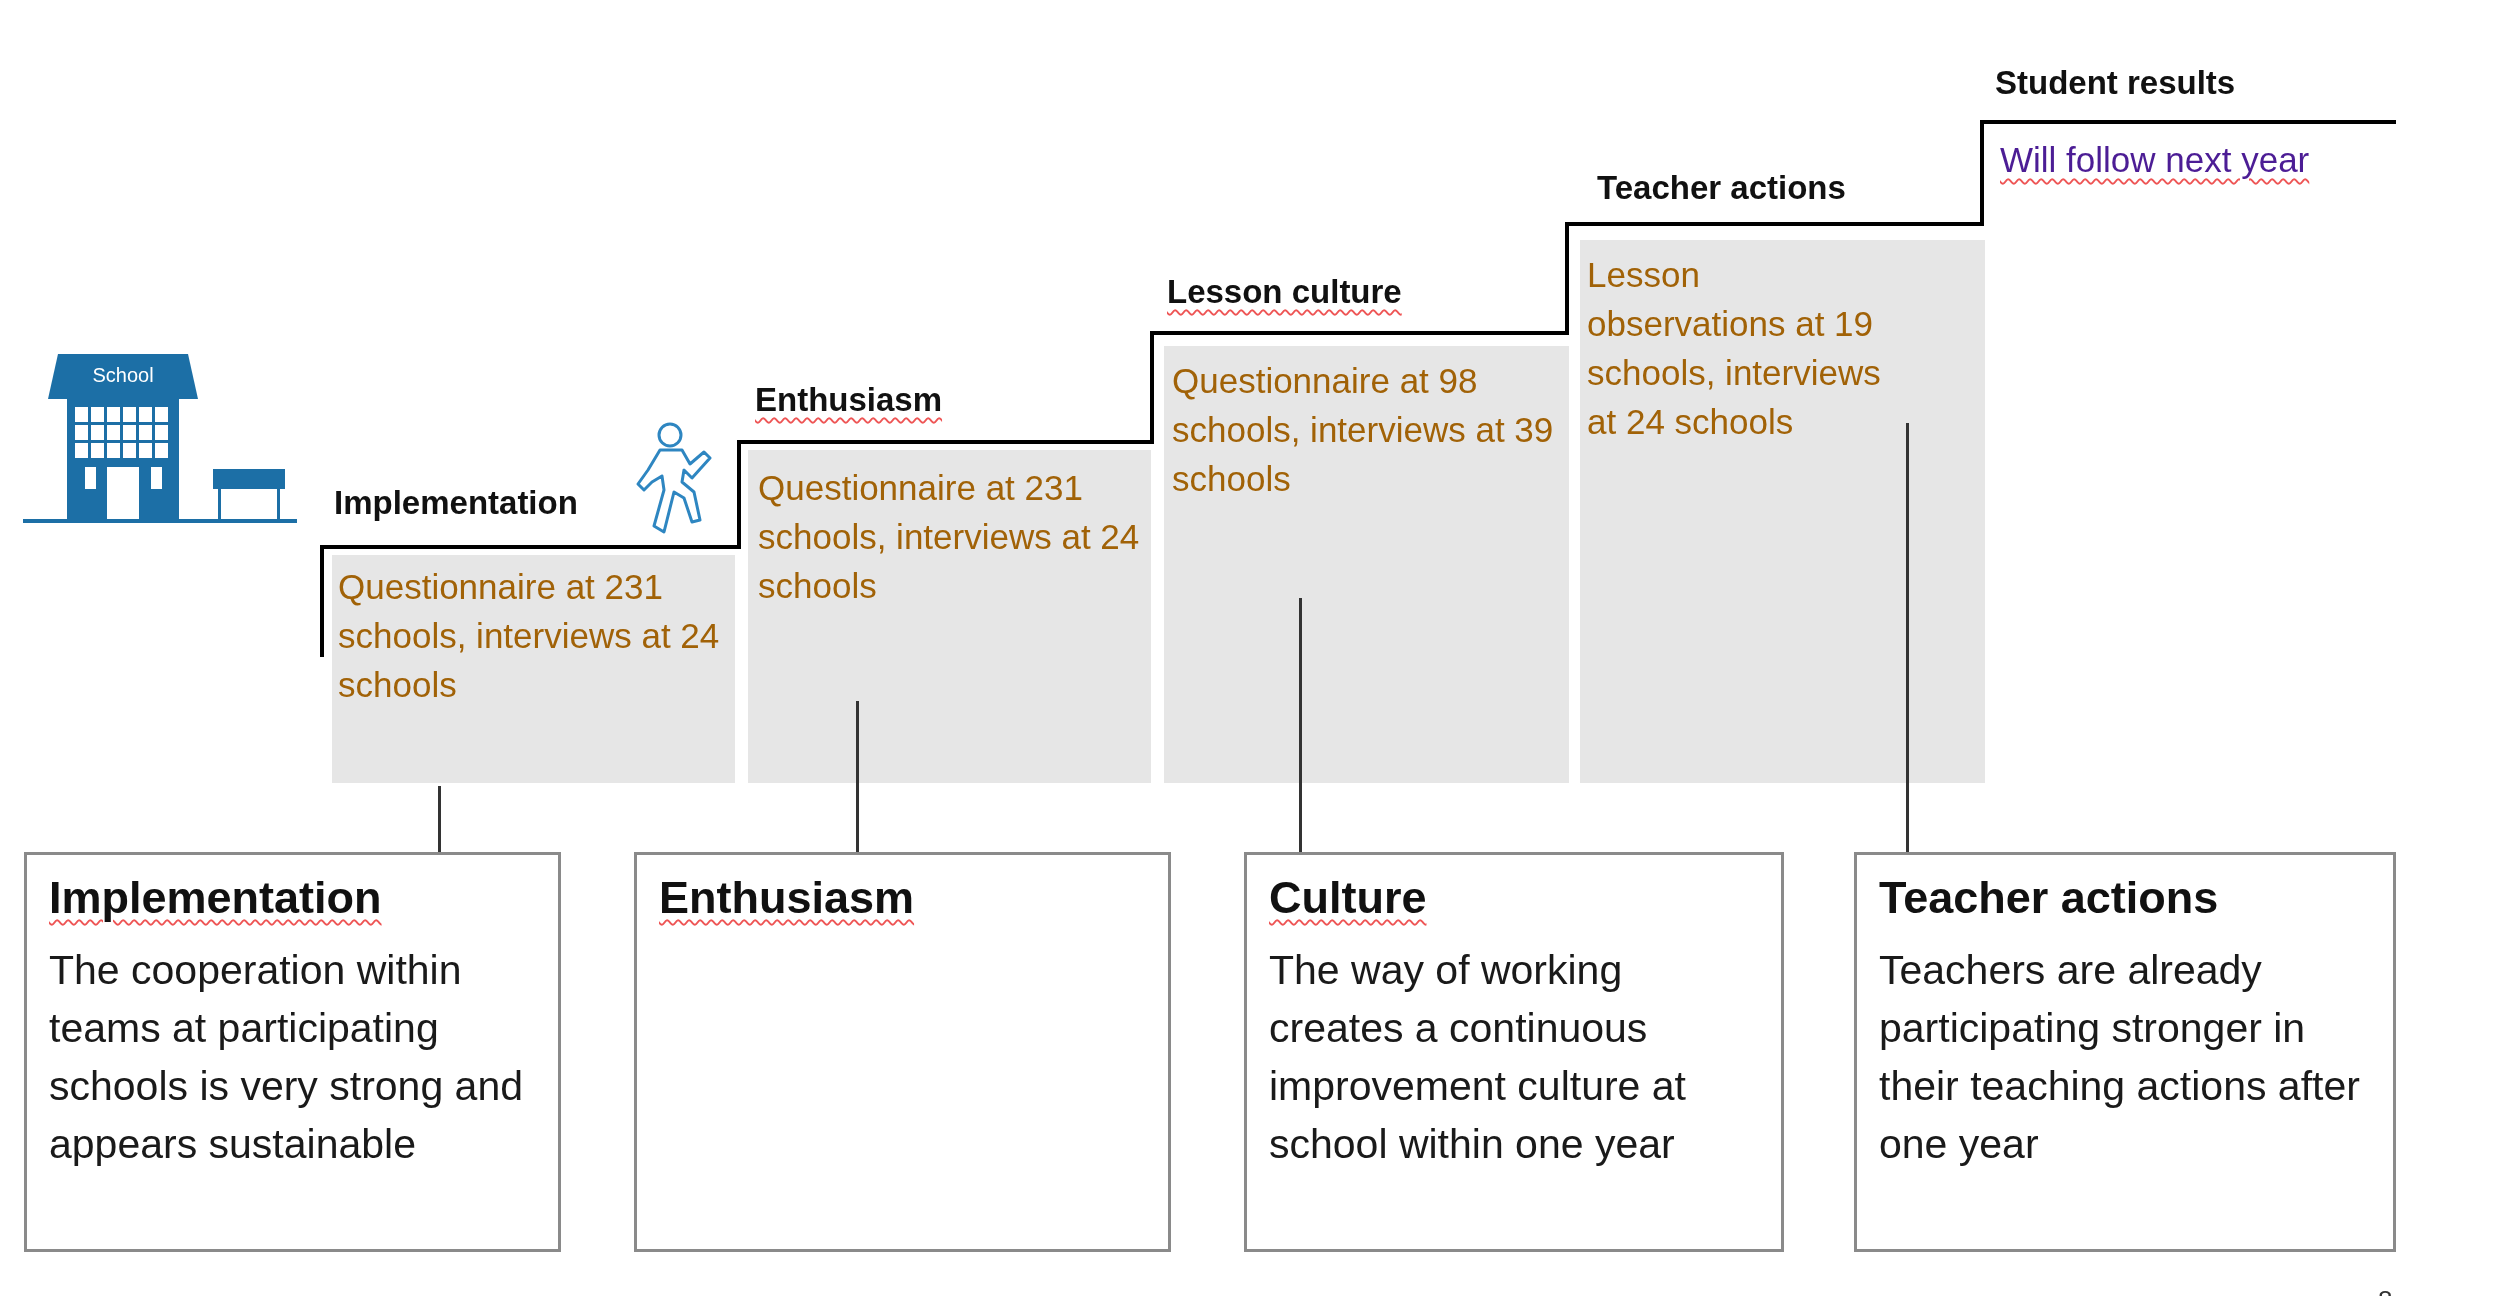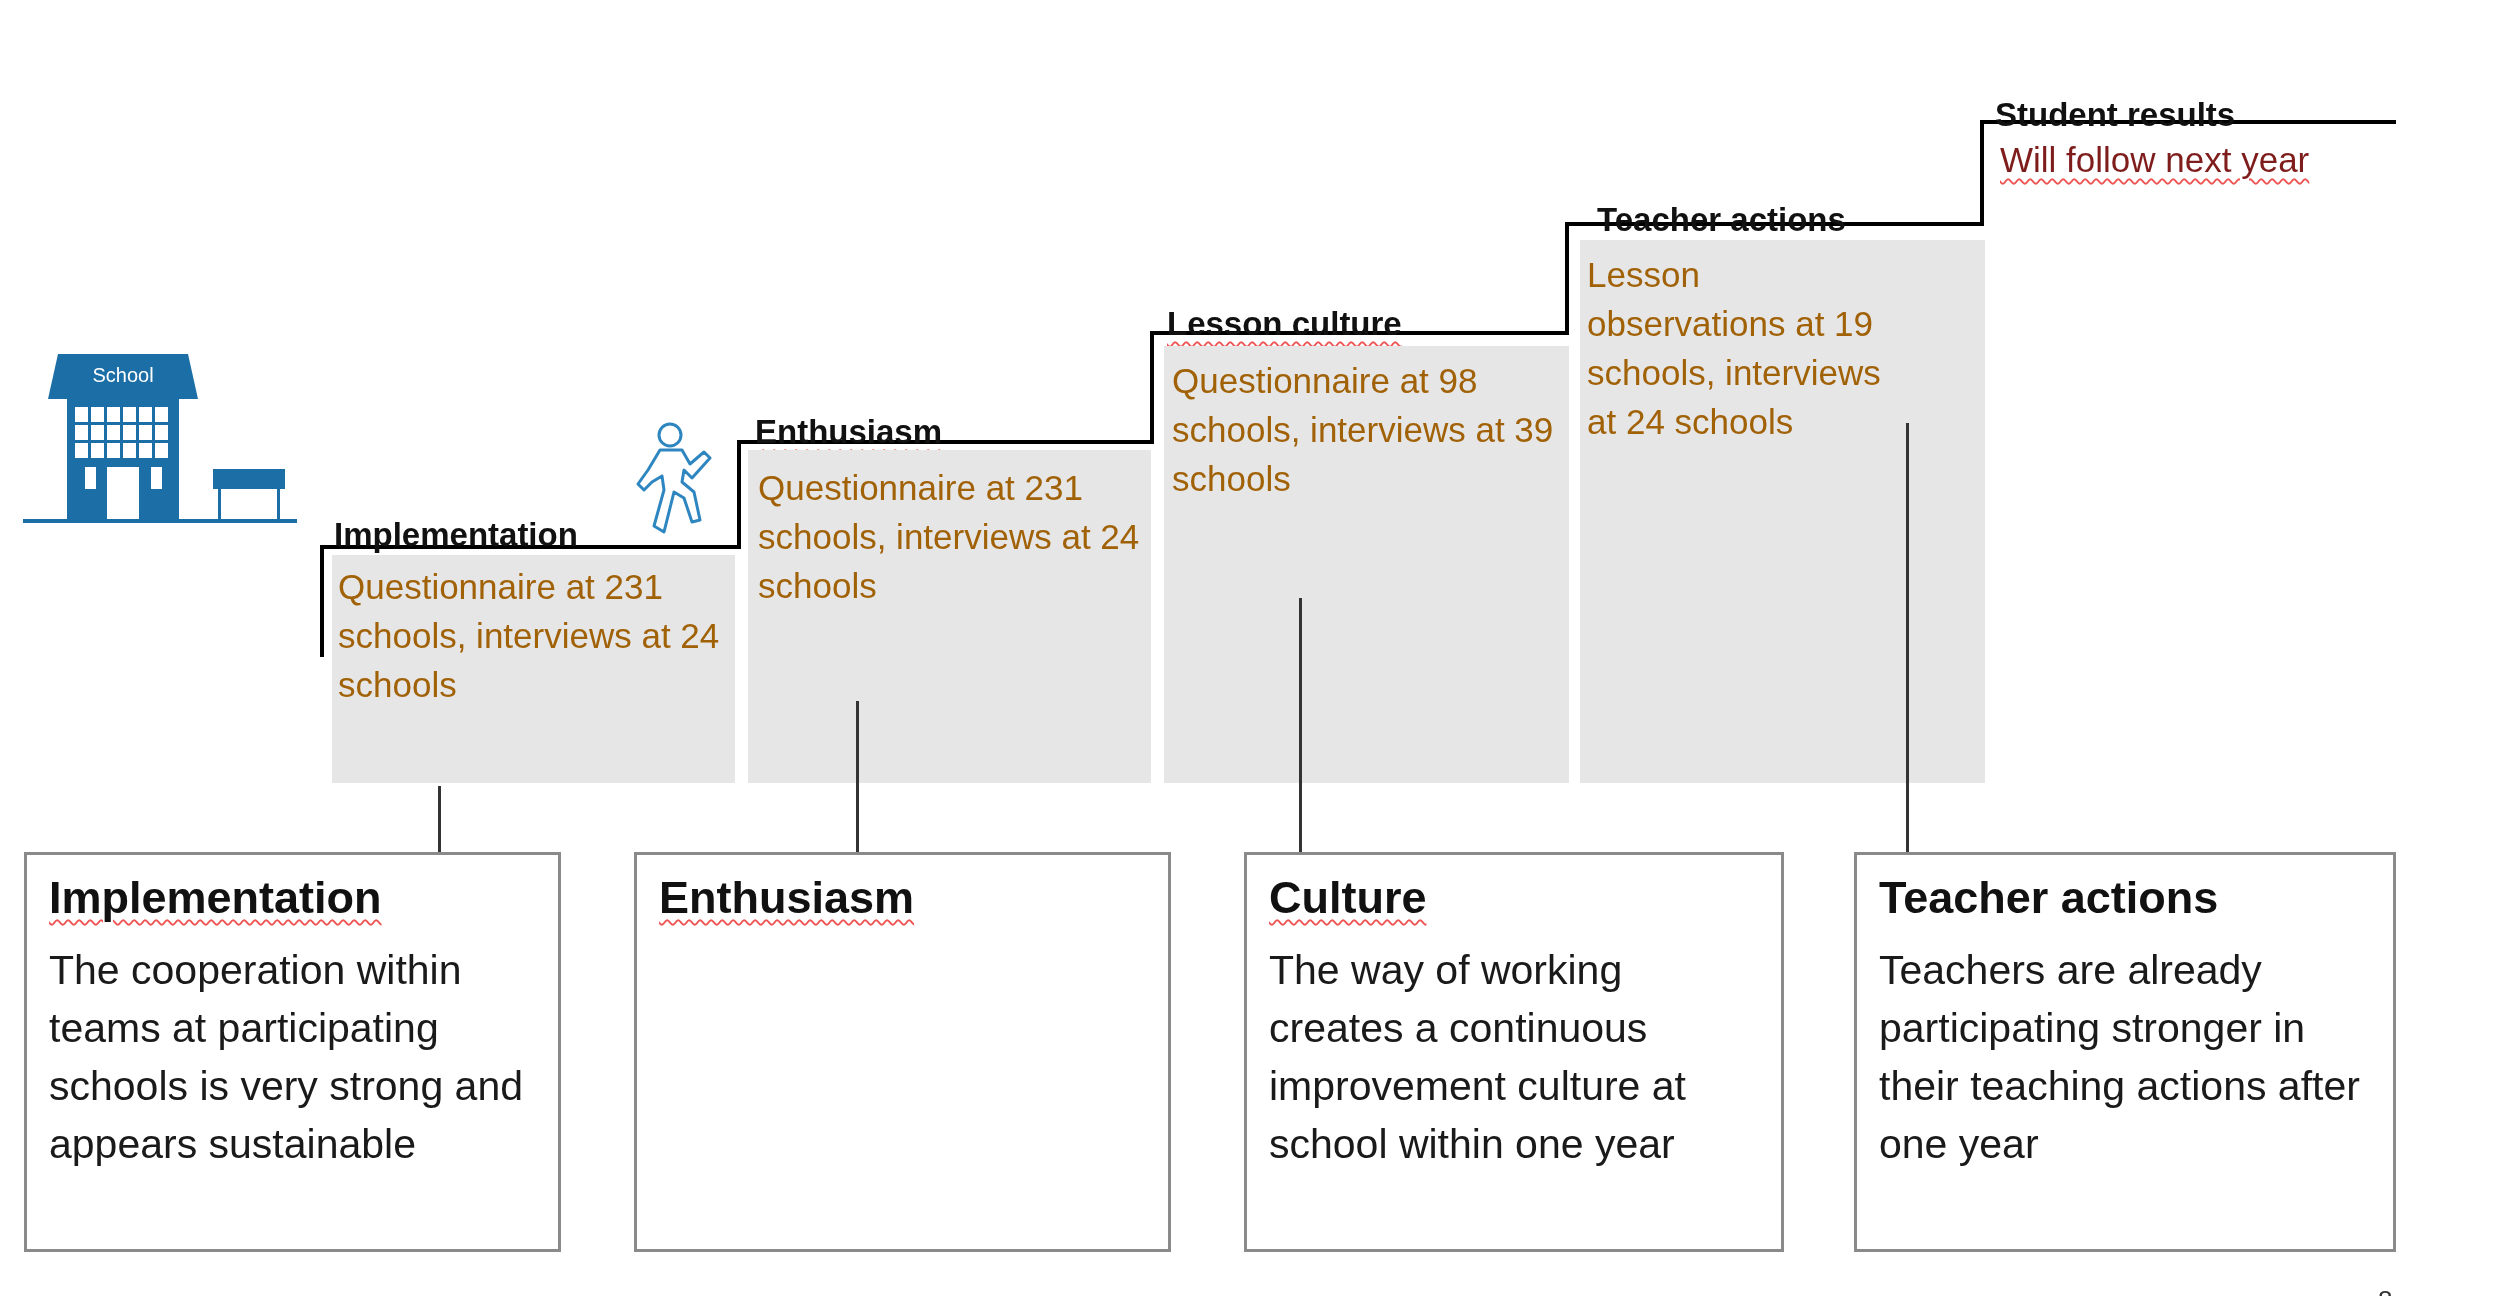--- a/index.html
+++ b/index.html
@@ -3,32 +3,32 @@
 <meta charset="utf-8">
 <style>
   html, body { margin: 0; padding: 0; background: #ffffff; }
   body { width: 2500px; height: 1296px; position: relative; overflow: hidden;
          font-family: "Liberation Sans", "DejaVu Sans", sans-serif; color: #1a1a1a; }
   .abs { position: absolute; }
   .line-h { position: absolute; height: 4px; background: #000; }
   .line-v { position: absolute; width: 4px; background: #000; }
   .conn { position: absolute; width: 3px; background: #333; }
   .step-label { position: absolute; font-weight: bold; font-size: 33px; line-height: 40px;
-                white-space: nowrap; color: #111; margin-top: 32px; }
+                white-space: nowrap; color: #111; }
   .gray-box { position: absolute; background: #e6e6e6; }
   .gray-text { position: absolute; font-size: 35px; line-height: 49px; color: #a16207; }
   .squiggle { text-decoration: underline wavy #e55; text-decoration-thickness: 2px;
               text-underline-offset: 6px; }
   .card { position: absolute; top: 852px; height: 400px; border: 3px solid #8a8a8a;
           background: #fff; box-sizing: border-box; }
   .card-title { position: absolute; left: 22px; top: 16px; font-weight: bold; font-size: 45px;
                 line-height: 54px; color: #111; white-space: nowrap; }
   .card-body { position: absolute; left: 22px; top: 86px; right: 20px; font-size: 41px;
                line-height: 58px; color: #1a1a1a; }
-  .plain-text { position: absolute; font-size: 35px; line-height: 44px; white-space: nowrap; color: #7f1d1d; }
+  .plain-text { position: absolute; font-size: 35px; line-height: 44px; white-space: nowrap; color: #4c1d95; }
 </style>
 </head>
 <body>
 
 <div class="abs" style="left:23px; top:349px; width:280px; height:180px;">
   <svg width="280" height="180" viewBox="0 0 280 180">
     <g fill="#1c6fa6">
       <polygon points="35,5 165,5 175,50 25,50"></polygon>
       <rect x="44" y="50" width="112" height="120"></rect>
       <rect x="190" y="120" width="72" height="20"></rect>

